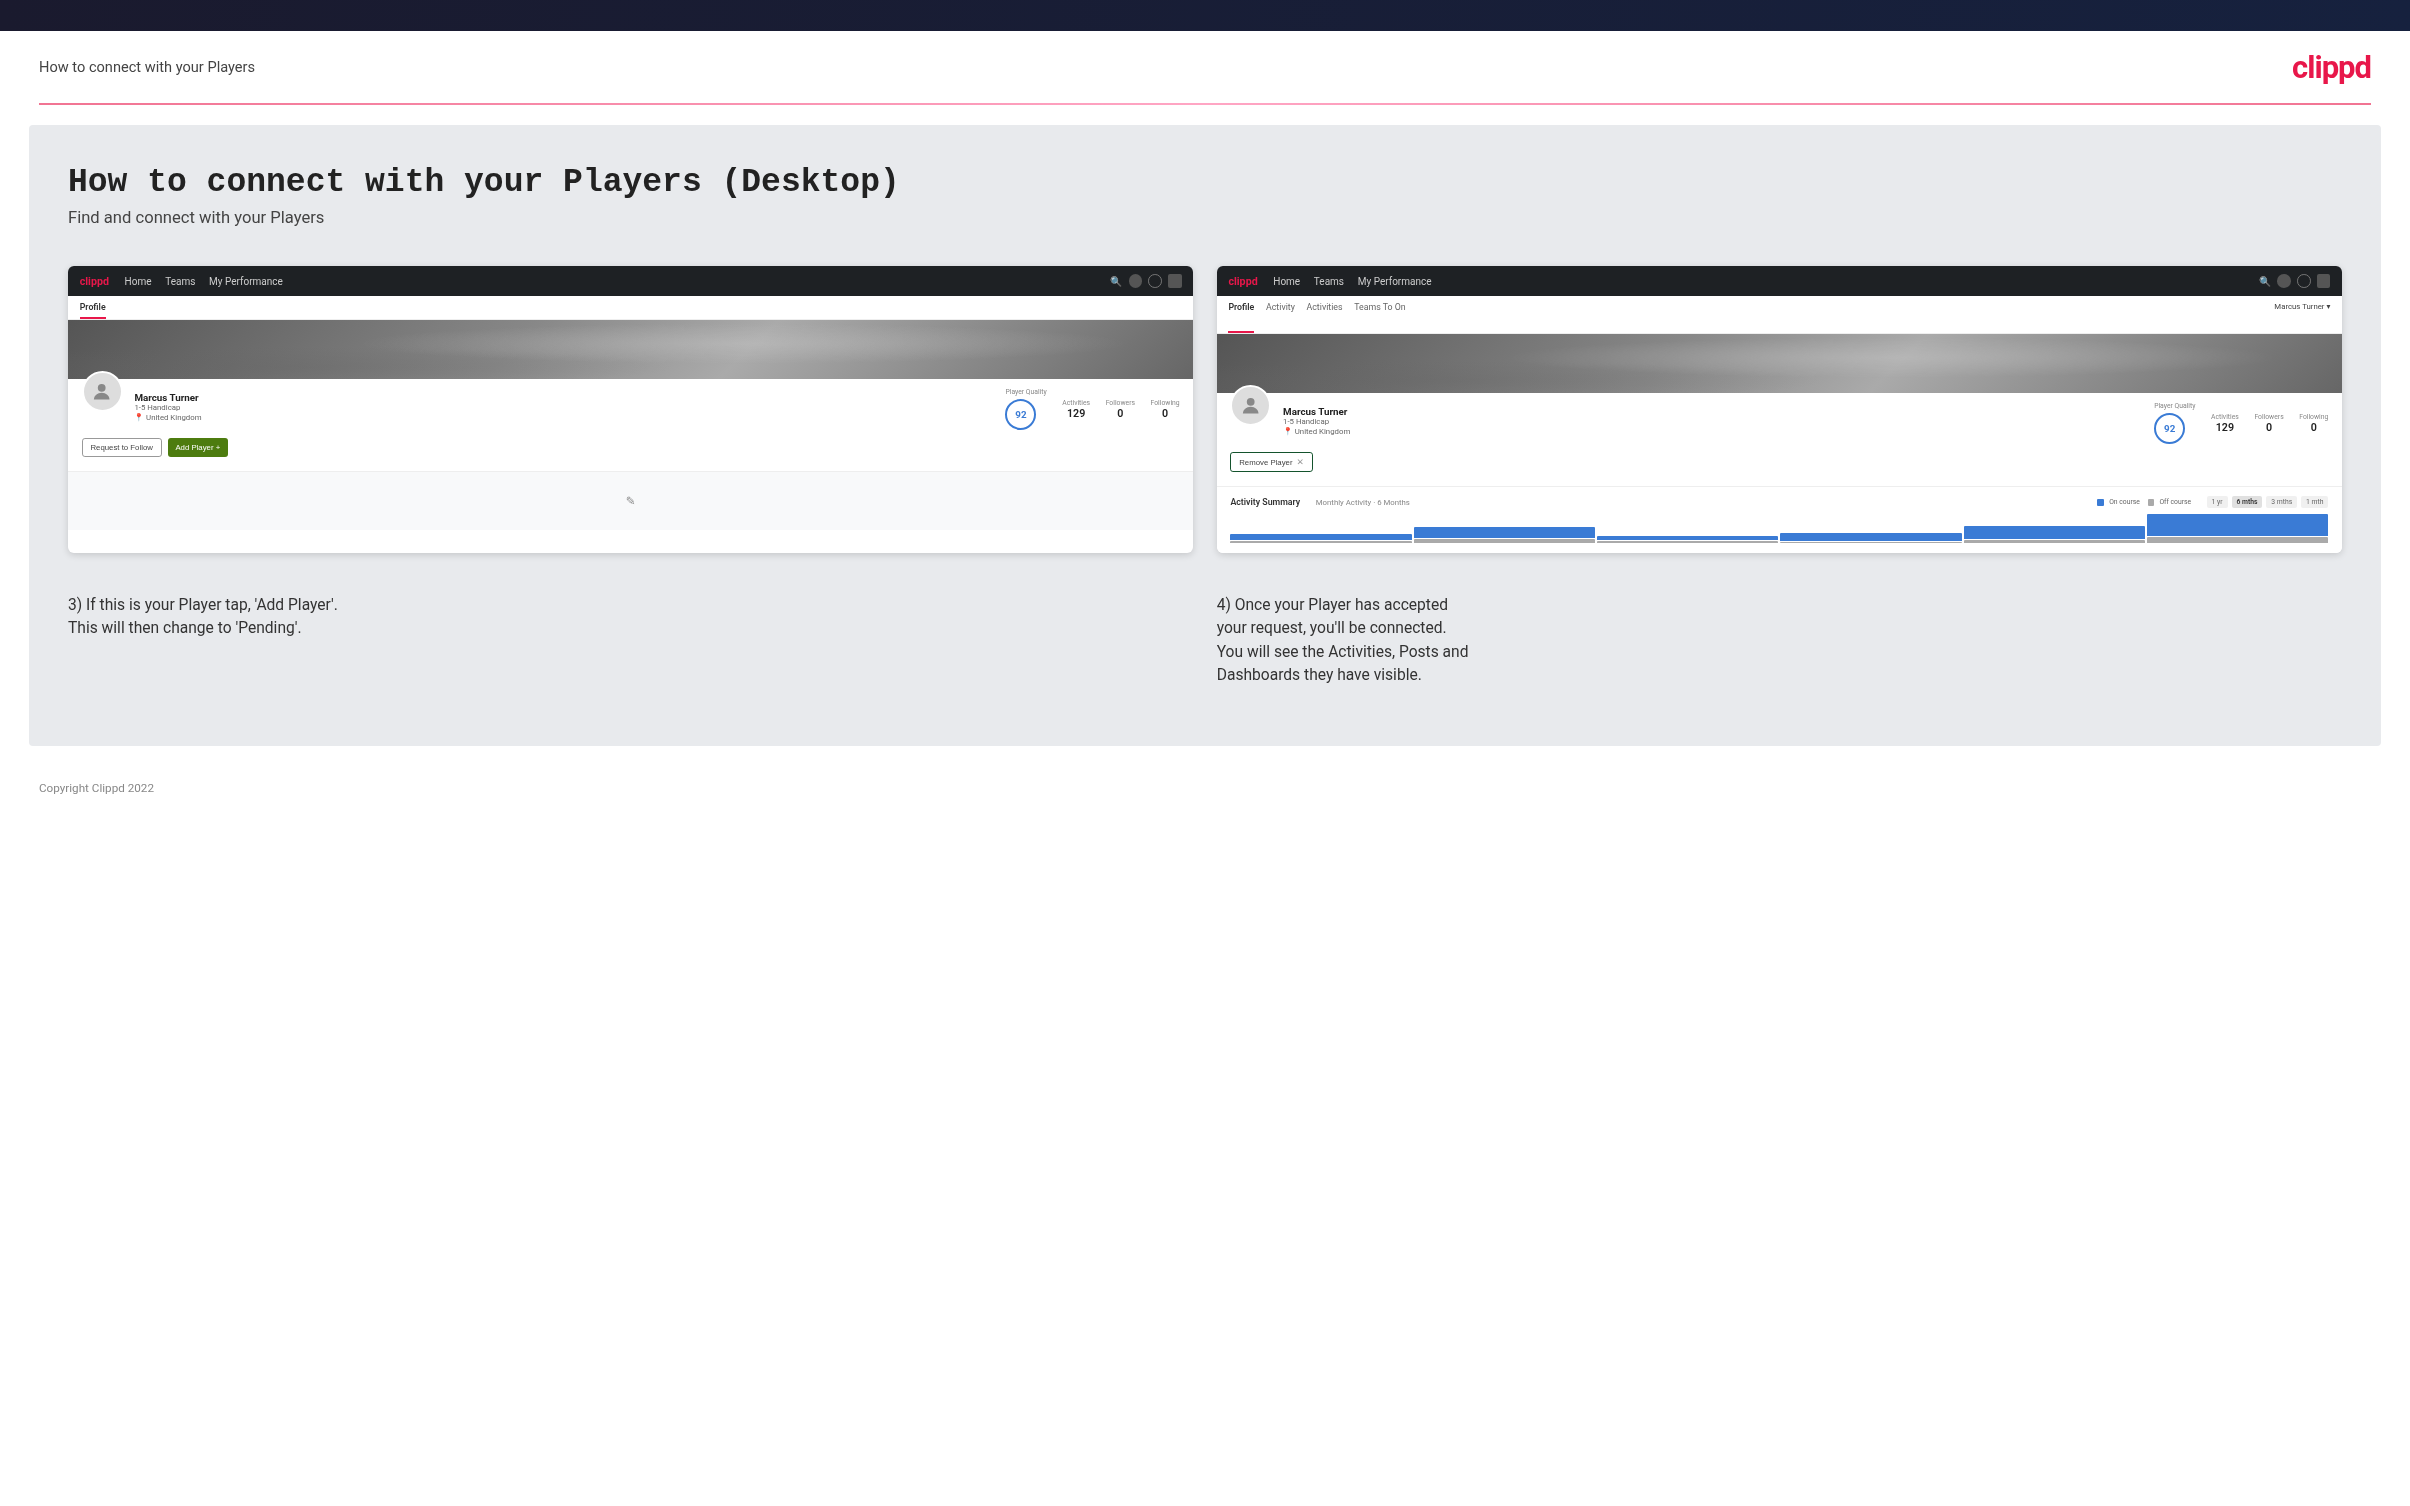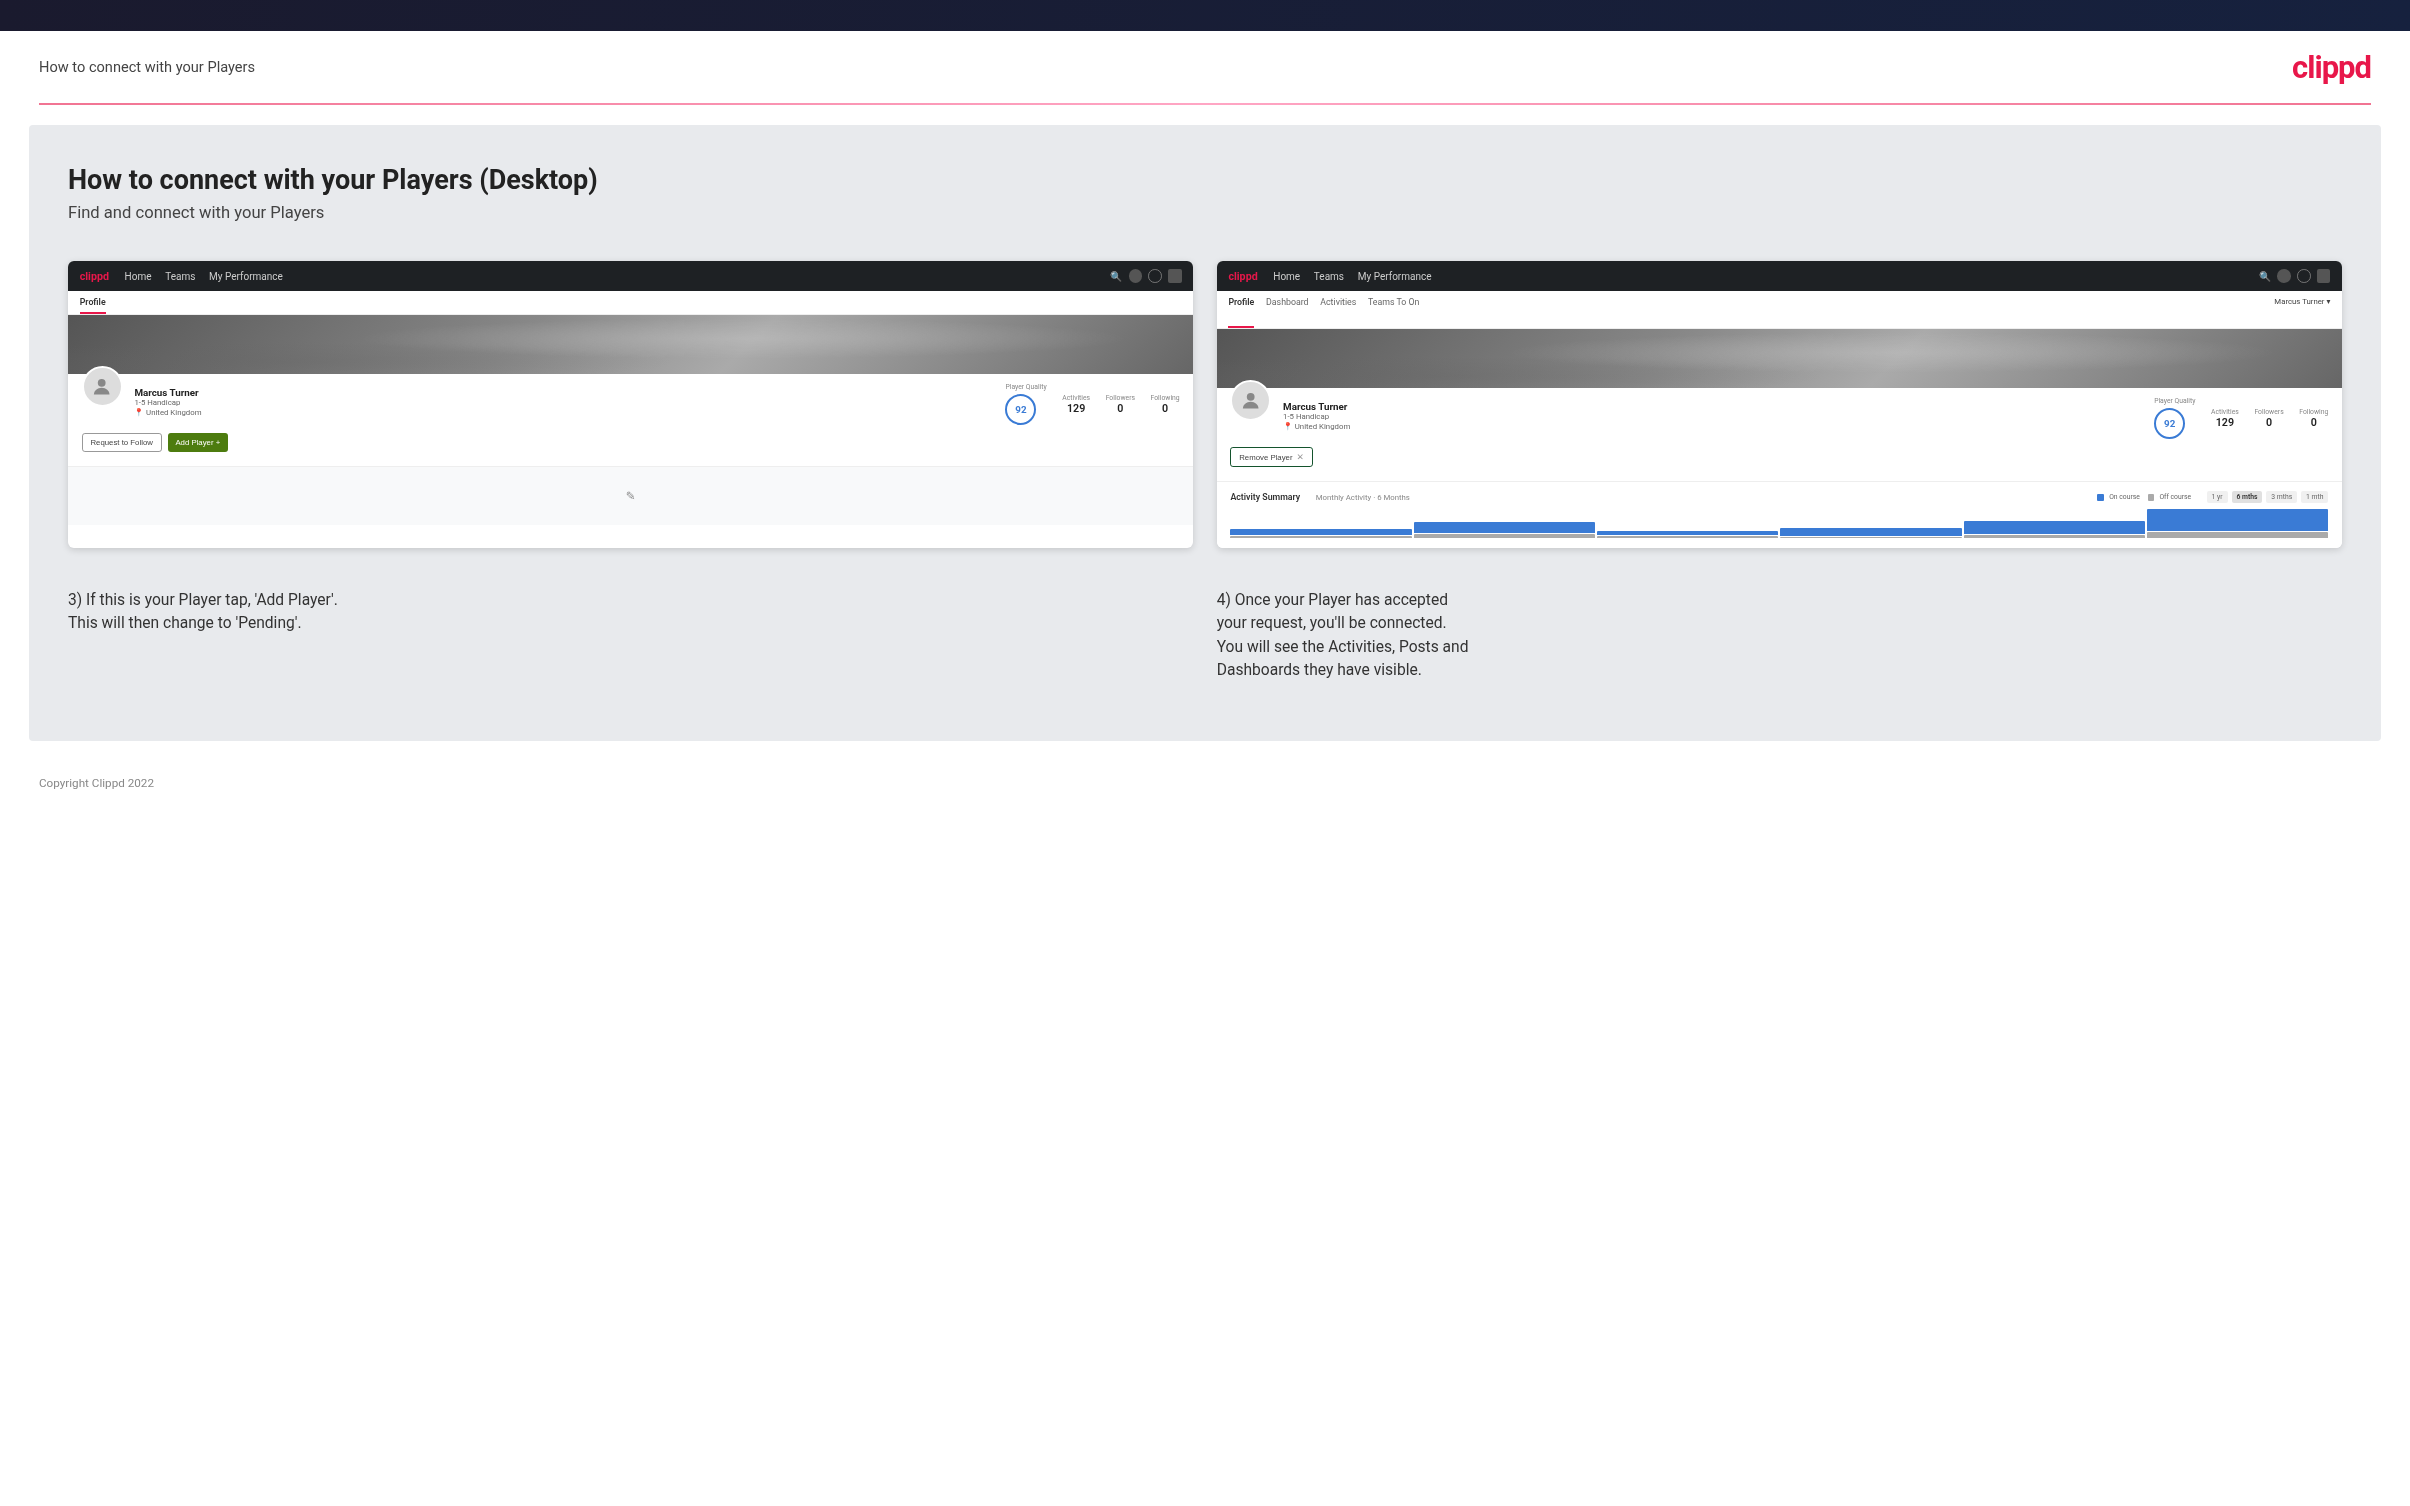--- a/index.html
+++ b/index.html
@@ -45,24 +45,25 @@
 
     
     .main-content {
       background: #e8eaed;
       margin: 19.5px 29px;
       padding: 39px 39px 49px;
       border-radius: 3.9px;
     }
 
     .page-heading {
-      font-size: 27px;
+      font-size: 33px;
       font-weight: 700;
       color: #222;
       margin-bottom: 7.8px;
+      font-family: Liberation Mono, monospace;
     }
     .page-subheading {
       font-size: 16.6px;
       color: #444;
       margin-bottom: 39px;
     }
 
     
     .screenshots-row {
       display: flex;
@@ -500,21 +501,21 @@
           <span class="mock-search-icon">🔍</span>
           <span class="mock-nav-icon"></span>
           <span class="mock-nav-icon circle-outline"></span>
           <span class="mock-nav-icon square"></span>
         </div>
       </div>
 
       <div class="mock-tab-bar" style="justify-content:space-between;">
         <div style="display:flex; gap:11.7px;">
           <span class="mock-tab active">Profile</span>
-          <span class="mock-tab">Dashboard</span>
+          <span class="mock-tab">Activity</span>
           <span class="mock-tab">Activities</span>
           <span class="mock-tab">Teams To On</span>
         </div>
         <span style="font-size:7.8px; color:#444; padding-bottom:22px;">Marcus Turner ▾</span>
       </div>
 
       <div class="mock-hero"></div>
 
       <div class="mock-profile-section">
         <div class="profile-stats-outer">

